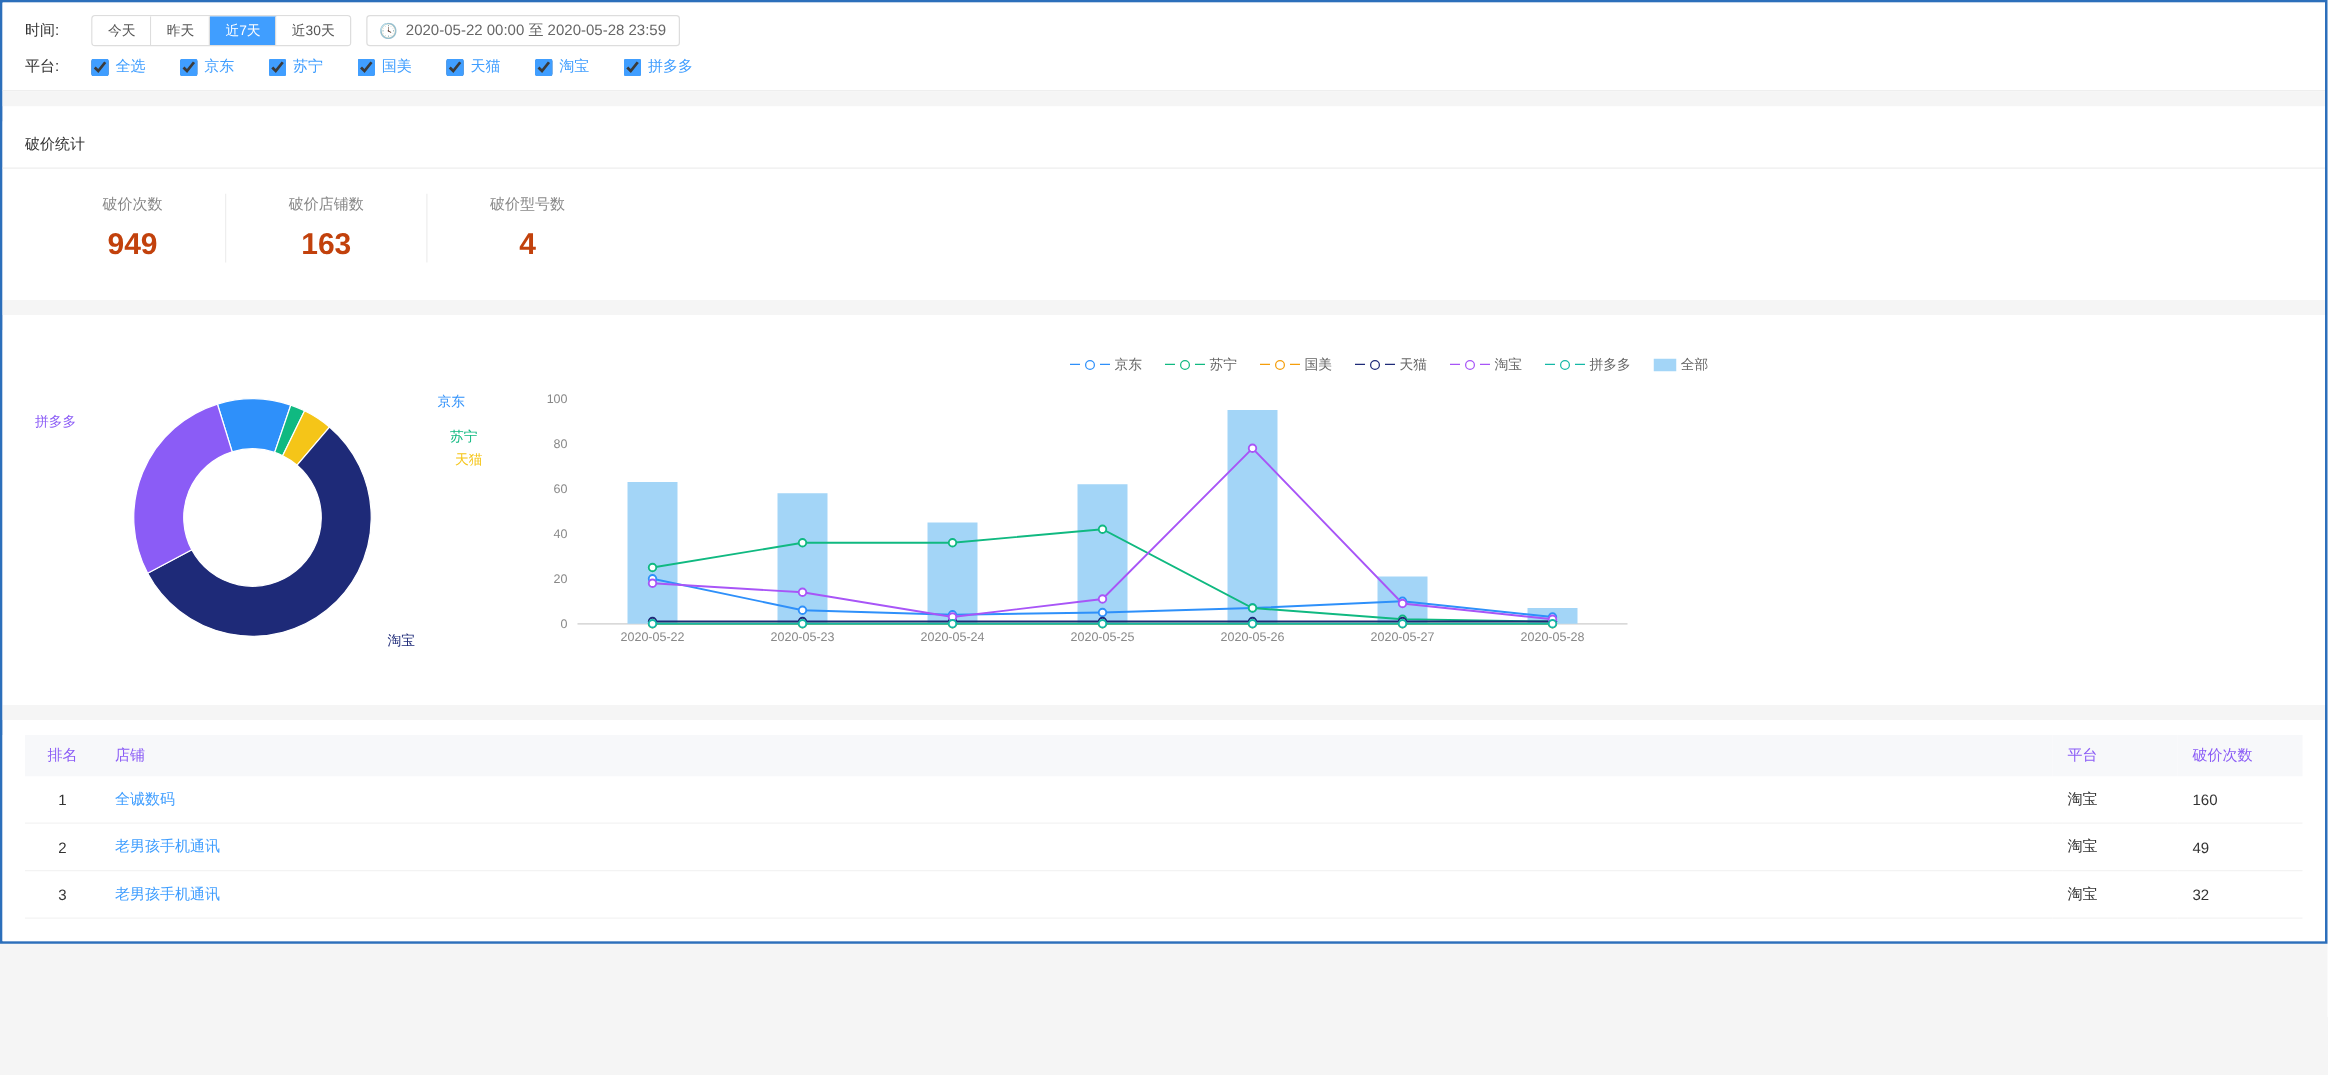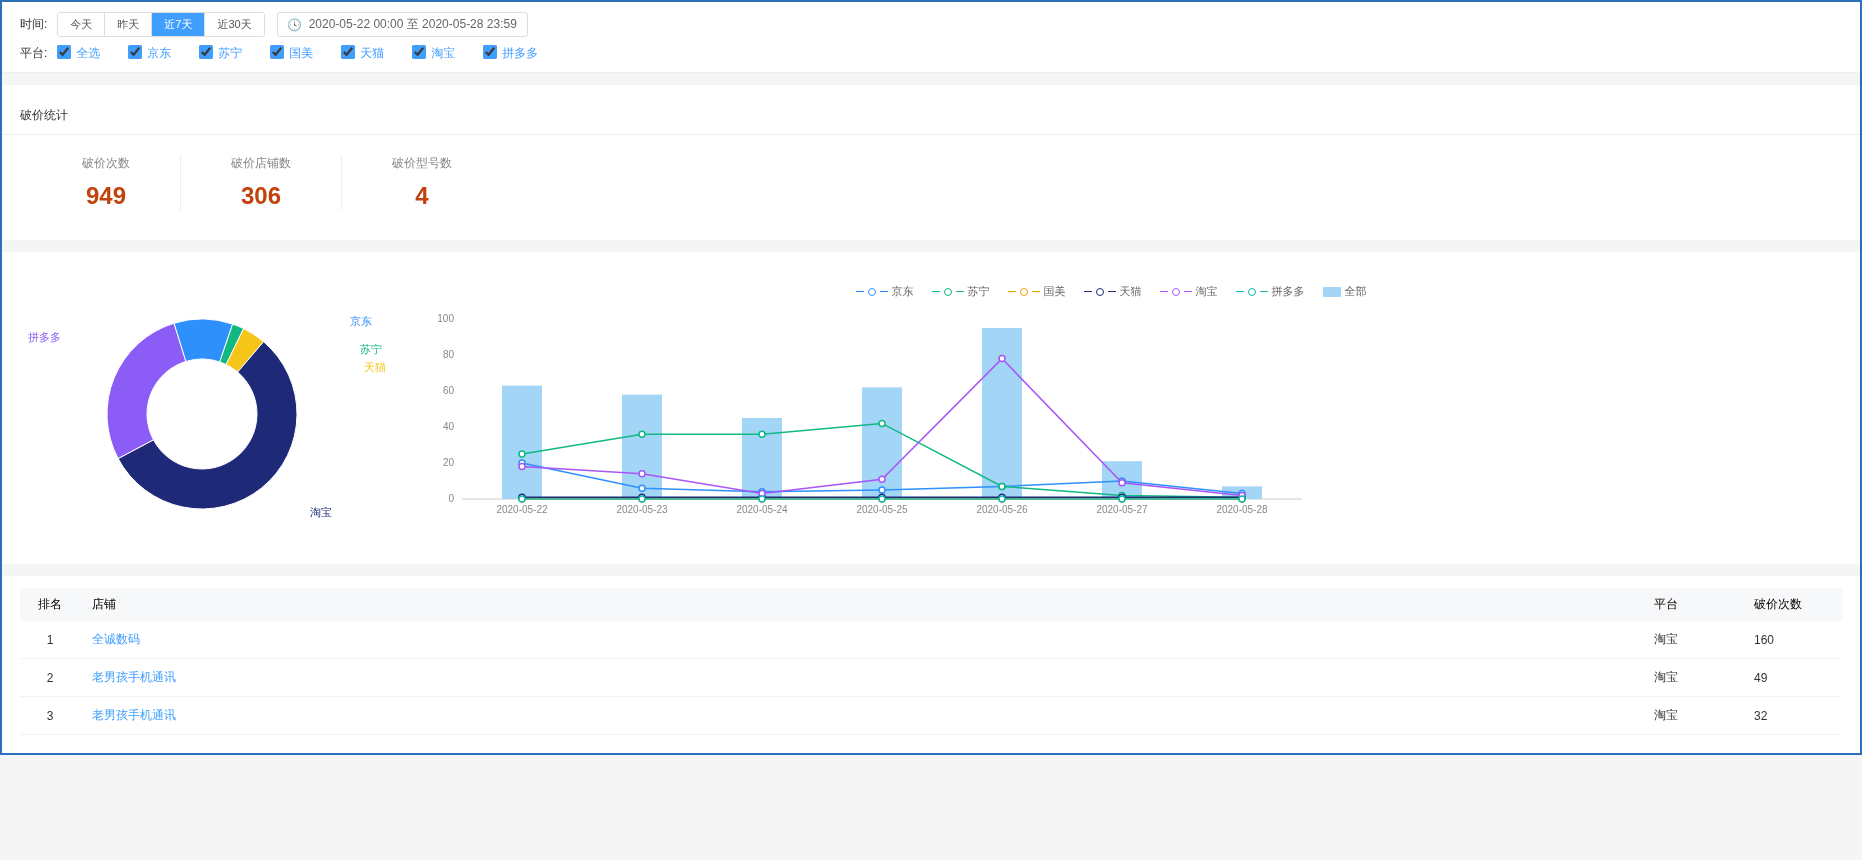--- a/index.html
+++ b/index.html
@@ -1,48 +1,48 @@
 <!DOCTYPE html>
 <html><head>
   <meta charset="utf-8">
   <style>
     * { box-sizing: border-box; margin: 0; padding: 0; }
     body { font-family: "Microsoft YaHei", Arial, sans-serif; font-size: 12px; color: #333; background: #f5f5f5; border: 2px solid #2c6fbb; }
     .container { background: #fff; }
     .filter-bar { padding: 10px 18px; border-bottom: 1px solid #eee; background:#fff; }
     .filter-row { display: flex; align-items: center; margin-bottom: 8px; }
     .filter-row:last-child { margin-bottom: 0; }
-    .filter-label { margin-right: 10px; color: #333; }
+    .filter-label { margin-right: 26px; color: #333; }
     .btn-group { display: inline-flex; border: 1px solid #ddd; border-radius: 3px; overflow: hidden; }
     .btn-group button { background:#fff; border:none; border-right:1px solid #ddd; padding: 4px 12px; font-size:11px; cursor:pointer; color:#555; }
     .btn-group button:last-child { border-right:none; }
     .btn-group button.active { background:#409eff; color:#fff; }
     .date-range { display:inline-flex; align-items:center; border:1px solid #ddd; border-radius:3px; padding:3px 10px; margin-left:12px; color:#666; }
     .date-range .clock-icon { margin-right:6px; color:#bbb; }
     .checks { display:flex; align-items:center; }
-    .chk { display:inline-flex; margin-right:28px; color:#409eff; cursor:pointer; }
+    .chk { display:inline-flex; align-items:center; margin-right:28px; color:#409eff; cursor:pointer; }
     .chk input { width:14px; height:14px; margin-right:5px; accent-color:#409eff; }
     .section { margin-top: 12px; background:#fff; }
     .section-title { padding: 10px 18px; font-weight: normal; color:#333; border-bottom:1px solid #eee; }
     .stats-row { display:flex; padding: 20px 30px 30px; }
     .stat-card { padding: 0 50px; border-right:1px solid #eee; text-align:center; }
     .stat-card:last-child { border-right:none; }
     .stat-label { color:#888; margin-bottom:10px; font-size:12px; }
     .stat-value { font-size:24px; font-weight:bold; color:#c2410c; }
     .charts-area { display:flex; padding: 20px; }
     .donut-wrap { width: 360px; position:relative; display:flex; justify-content:center; align-items:center; }
     .line-wrap { flex:1; padding: 0 40px; }
     .legend-row { display:flex; justify-content:center; gap:18px; margin-bottom:10px; font-size:11px; color:#666; }
     .legend-item { display:inline-flex; align-items:center; gap:4px; }
     .legend-dot { width:16px; height:8px; border-radius:4px; display:inline-block; position:relative; }
     .legend-dot.circle { width:8px; height:8px; border-radius:50%; border:1px solid; background:#fff; }
     .legend-rect { width:18px; height:10px; display:inline-block; }
     .table-wrap { padding: 0 18px 18px; }
     table { width:100%; border-collapse: collapse; }
-    table th { background:#f7f8fa; text-align:left; padding:8px 12px; font-weight:normal; color:#000000; font-size:12px; }
+    table th { background:#f7f8fa; text-align:left; padding:8px 12px; font-weight:normal; color:#8b5cf6; font-size:12px; }
     table td { padding:10px 12px; border-bottom:1px solid #f3f3f3; font-size:12px; }
     table td.link { color:#409eff; cursor:pointer; }
     table td.rank { text-align:center; width:60px; }
     svg text { font-size:10px; fill:#888; }
     .donut-label { position:absolute; font-size:11px; }
     .gap { height:12px; background:#f5f5f5; }
   </style>
 </head>
 <body>
 
@@ -101,21 +101,21 @@
 
   <div class="section">
     <div class="section-title">破价统计</div>
     <div class="stats-row" id="stats-row">
         <div class="stat-card">
           <div class="stat-label">破价次数</div>
           <div class="stat-value">949</div>
         </div>
         <div class="stat-card">
           <div class="stat-label">破价店铺数</div>
-          <div class="stat-value">306</div>
+          <div class="stat-value">163</div>
         </div>
         <div class="stat-card">
           <div class="stat-label">破价型号数</div>
           <div class="stat-value">4</div>
         </div>
       </div>
   </div>
 
   <div class="gap"></div>
 

